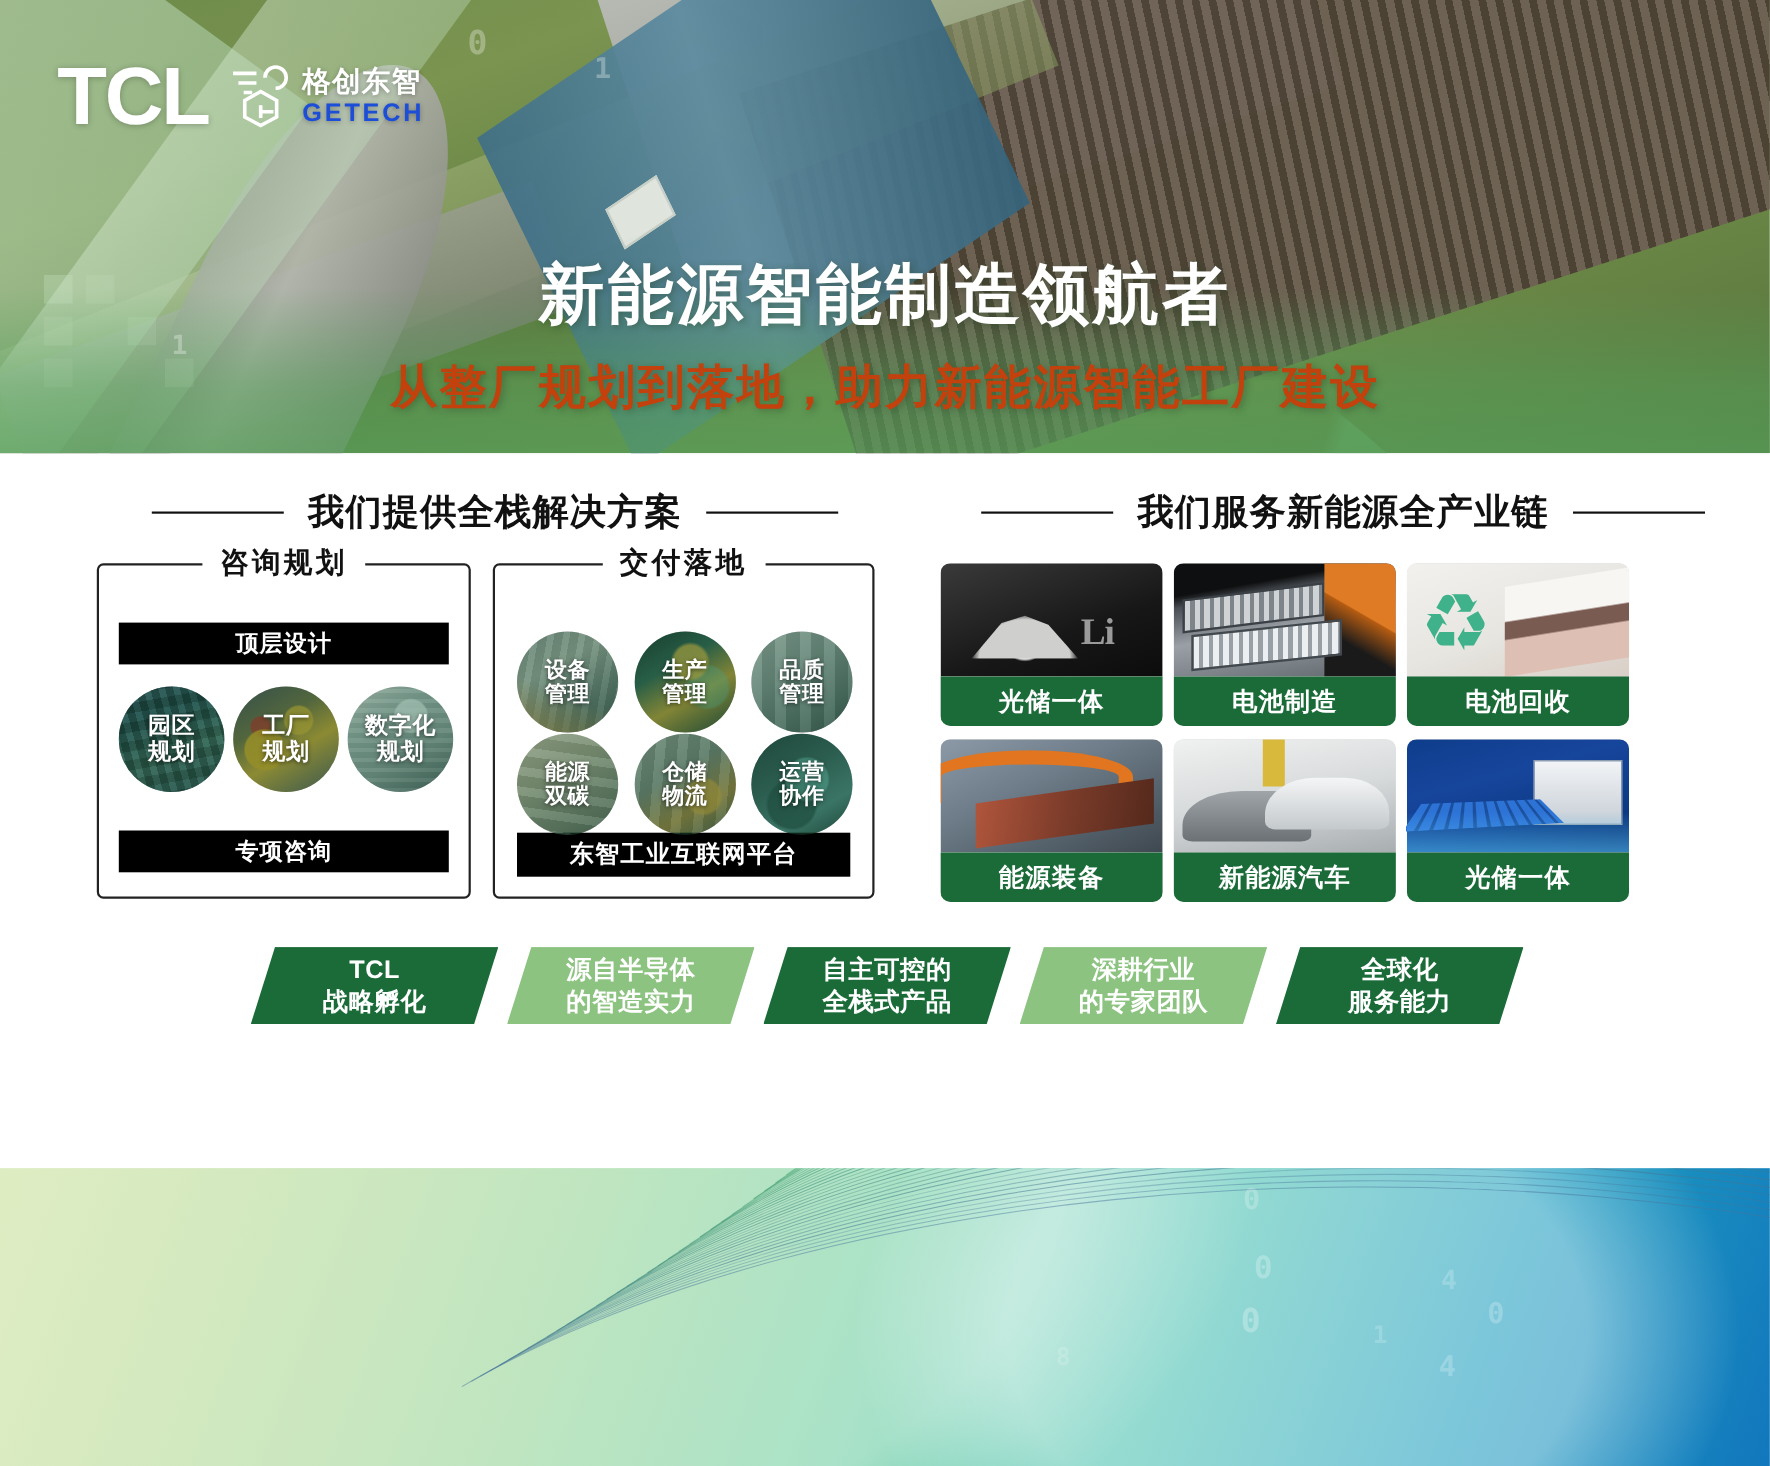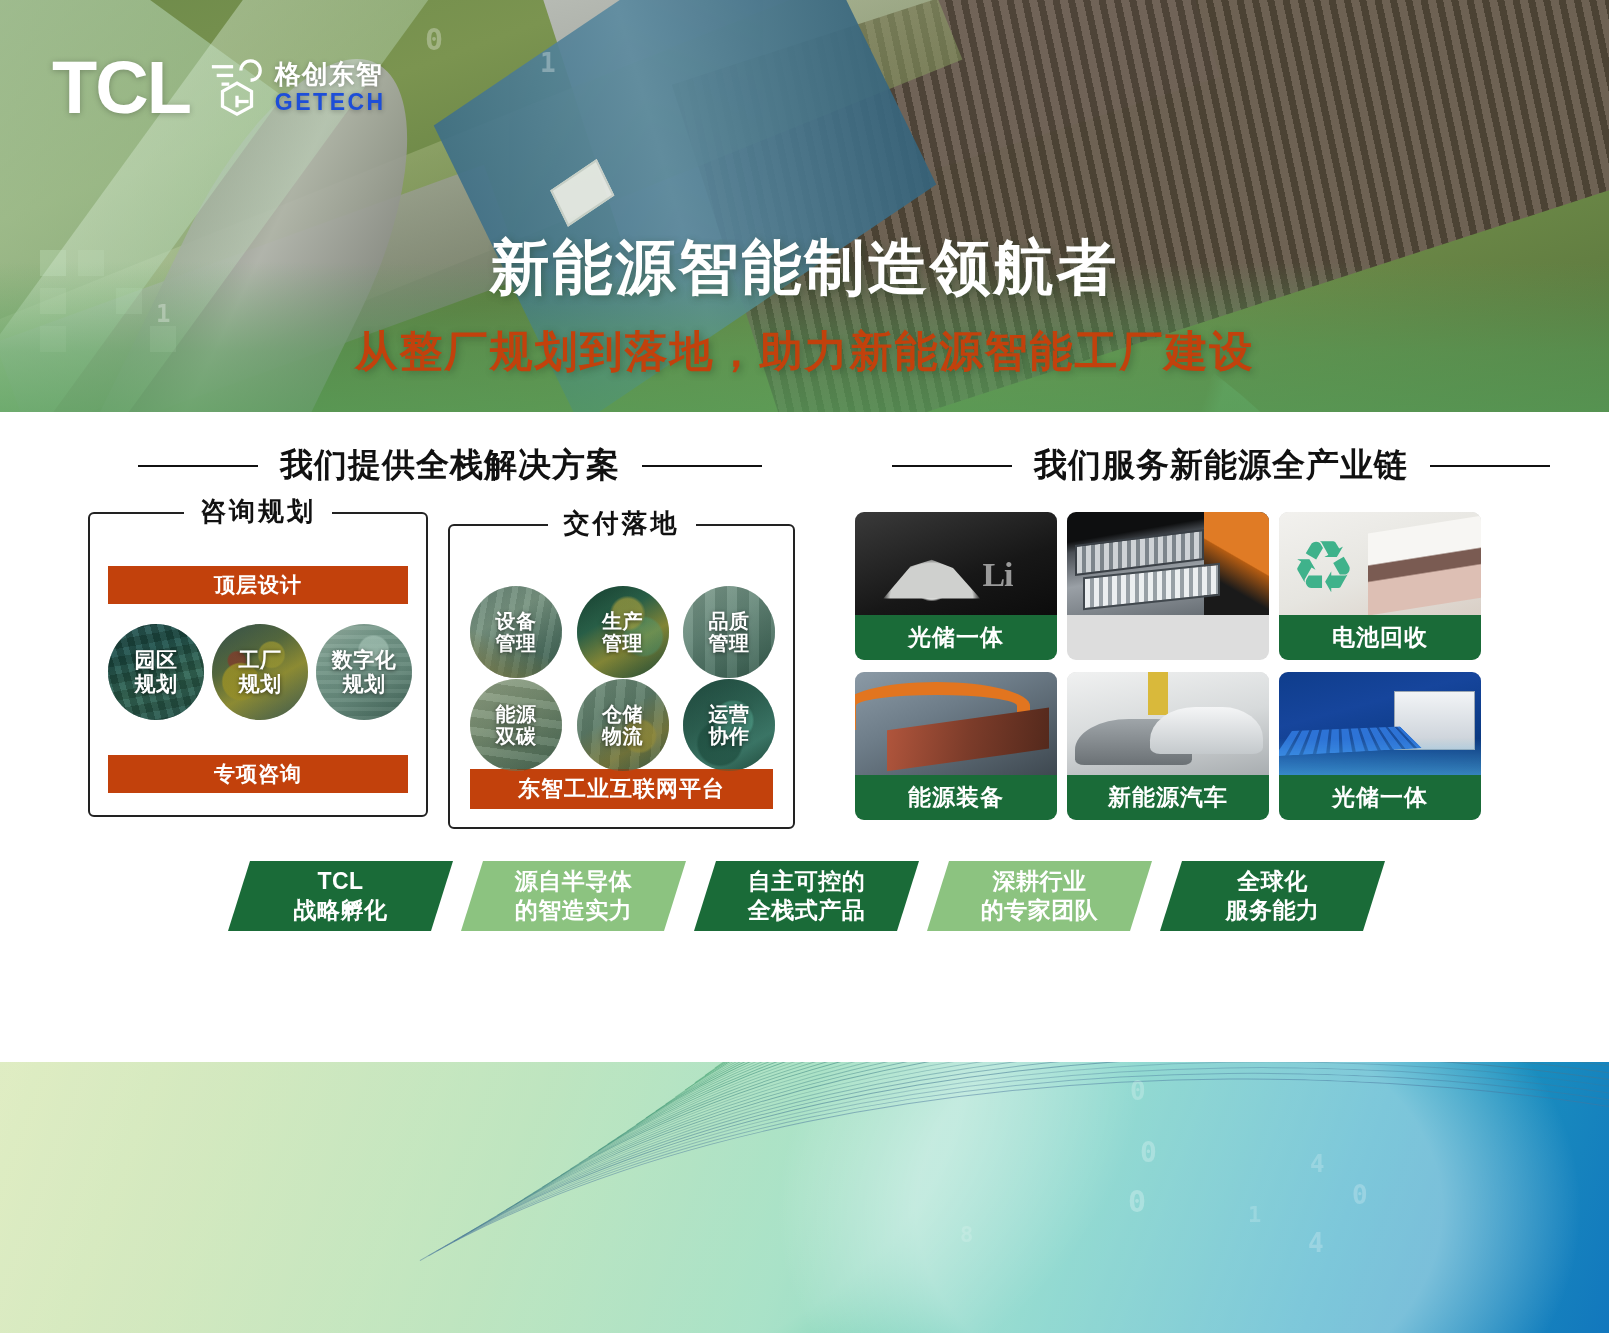--- a/index.html
+++ b/index.html
@@ -153,29 +153,29 @@
   #secHdLeft { left: 138px; top: 443px; }
   #secHdLeft .rule { width: 120px; }
   #secHdRight { left: 892px; top: 443px; }
   #secHdRight .rule { width: 120px; }
 
   
   .card {
     position:absolute; border: 2px solid #222; border-radius: 6px; background:#fff;
   }
   #cardPlan { left: 88px; top: 512px; width: 340px; height: 305px; }
-  #cardDeliver { left: 448px; top: 524px; width: 347px; height: 305px; }
+  #cardDeliver { left: 448px; top: 512px; width: 347px; height: 305px; }
   .card-title {
     position:absolute; top: -20px; left: 50%; transform: translateX(-50%);
     background:#fff; padding: 0 16px; font-size: 26px; font-weight: 700; color:#111;
     letter-spacing: 3px; white-space: nowrap;
   }
   .greenbar {
     position:absolute; left: 18px; right: 18px; height: 38px;
-    background:#c2410c; color:#fff; display:flex; align-items:center; justify-content:center;
+    background:#000000; color:#fff; display:flex; align-items:center; justify-content:center;
     font-size: 21px; font-weight: 700; letter-spacing: 1px;
   }
   #barTop { top: 52px; }
   #barBottom { bottom: 22px; }
   #barPlatform { bottom: 18px; left: 20px; right: 20px; height: 40px; font-size: 22px; }
 
   .circles-row { position:absolute; display:flex; }
   #circlesPlan { left: 18px; top: 110px; width: 304px; justify-content: space-between; }
   .circ {
     width: 96px; height: 96px; border-radius: 50%;
@@ -465,20 +465,21 @@
           <div class="ph-mat"></div>
         </div>
       <div class="tile-cap">光储一体</div>
     </div>
     <div class="tile">
       <div class="tile-photo">
           <div class="ph-bat">
             <div class="arm"></div>
           </div>
         </div>
+      <div class="tile-cap">电池制造</div>
     </div>
     <div class="tile">
       <div class="tile-photo">
         <div class="ph-rec">
             <div class="slab"></div>
             <div class="recy">♻</div>
           </div>
       </div>
       <div class="tile-cap">电池回收</div>
     </div>

